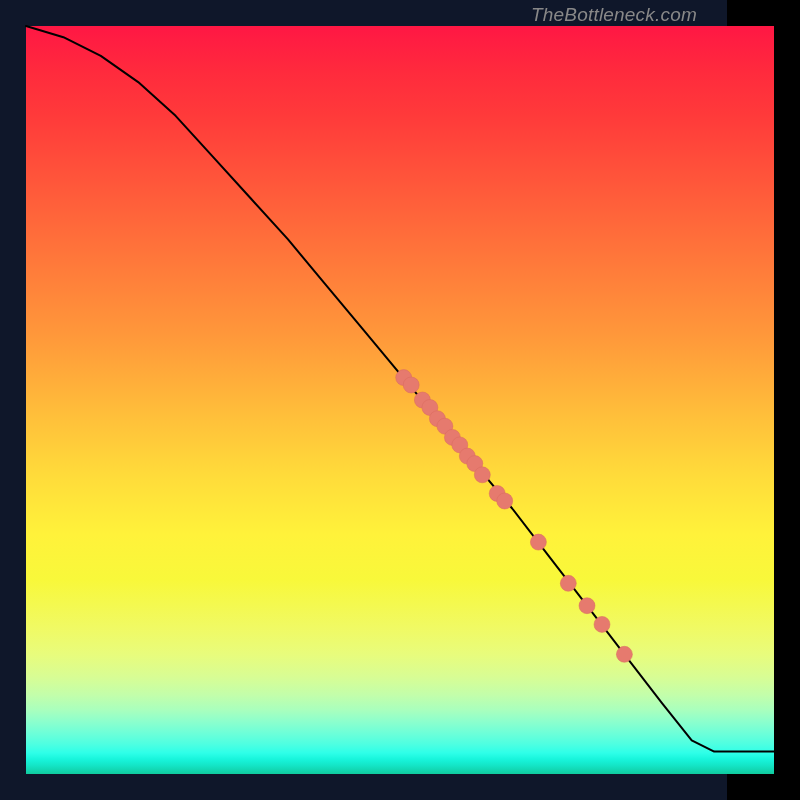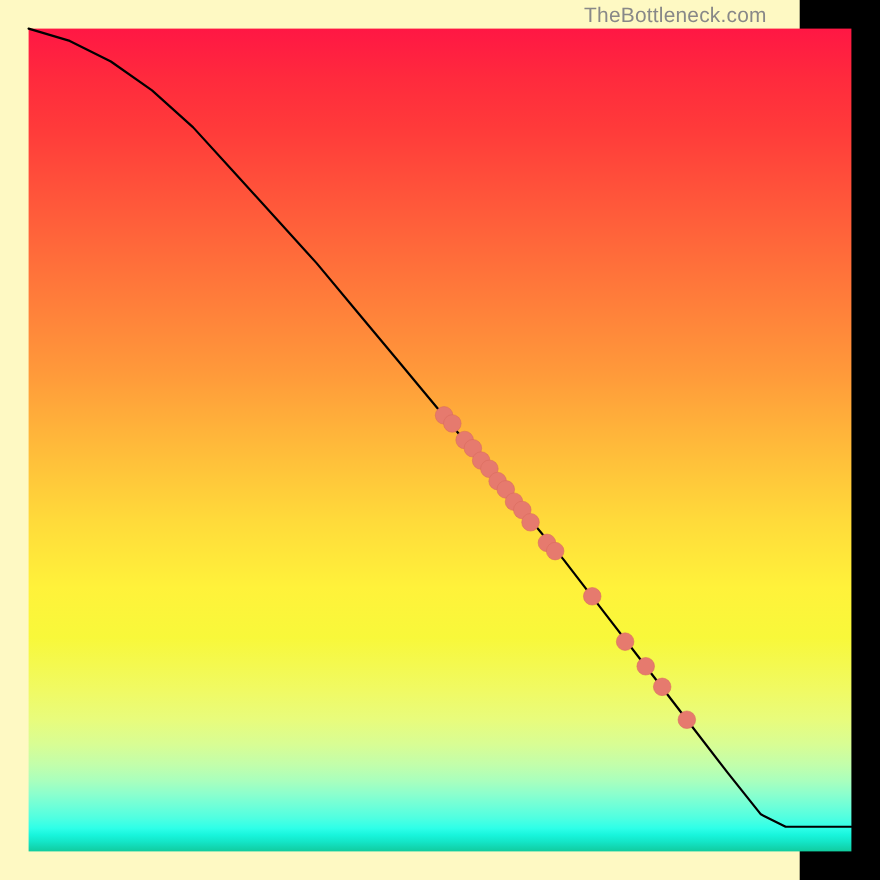--- a/index.html
+++ b/index.html
@@ -8,21 +8,22 @@
     width: 800px;
     height: 800px;
     overflow: hidden;
     background: #000;
     font-family: Arial, Helvetica, sans-serif;
   }
   .stage {
     position: relative;
     width: 727px;
     height: 800px;
-    background: #fef9c3;
+    background: #0f172a;
+    font-style: italic;
   }
   .plot {
     position: absolute;
     left: 26px;
     top: 26px;
     width: 748px;
     height: 748px;
     
     background: linear-gradient(
       to bottom,

